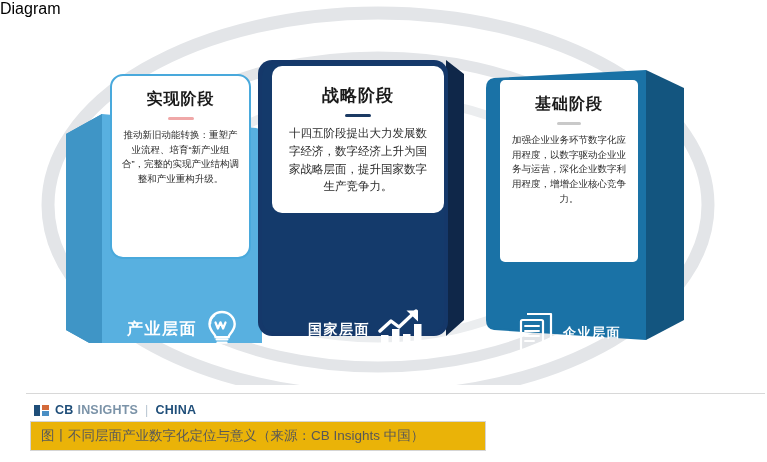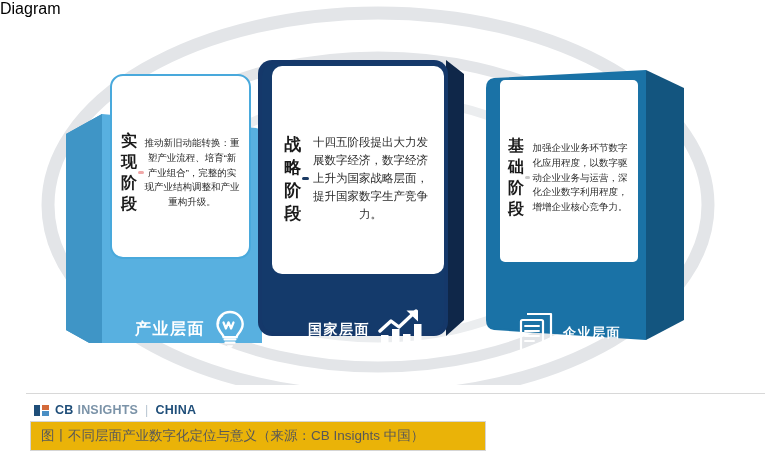--- a/index.html
+++ b/index.html
@@ -15,21 +15,21 @@
     overflow:hidden;
   }
   .bg-arcs{position:absolute;left:0;top:0;width:767px;height:385px;}
 
   
   .card{position:absolute;}
   .card-shape{position:absolute;left:0;top:0;}
   .card-inner{
     position:absolute;
     box-sizing:border-box;
-    display:flex;flex-direction:row;
+    display:flex;flex-direction:column;
     align-items:center;
   }
   .card-title{
     font-weight:bold;
     color:#1a1a1a;
     text-align:center;
     letter-spacing:1px;
   }
   .card-divider{
     height:3px;border-radius:2px;margin:7px 0 8px 0;
@@ -55,30 +55,29 @@
   #card-left .card-inner{
     left:68px;top:16px;width:141px;height:185px;
     background:#ffffff;
     border:2.5px solid #49a9dc;
     border-radius:13px;
     padding:13px 9px 0 9px;
   }
   #card-left .card-title{font-size:16px;}
   #card-left .card-divider{width:26px;background:#f0a8a8;}
   #card-left .card-body{font-size:9.5px;}
-  #card-left .card-footer{left:76px;top:245px;width:146px;height:52px;}
+  #card-left .card-footer{left:68px;top:245px;width:146px;height:52px;}
 
   
   #card-mid{left:250px;top:48px;width:220px;height:295px;}
   #card-mid .card-inner{
-    left:22px;top:18px;width:172px;height:208px;
+    left:22px;top:18px;width:172px;height:147px;
     background:#ffffff;
     border-radius:10px;
     padding:18px 12px 0 12px;
-    justify-content:center;
   }
   #card-mid .card-title{font-size:17px;}
   #card-mid .card-divider{width:26px;background:#1b3a63;}
   #card-mid .card-body{font-size:11.5px;}
   #card-mid .card-footer{left:26px;top:255px;width:180px;height:54px;}
 
   
   #card-right{left:478px;top:62px;width:220px;height:280px;}
   #card-right .card-inner{
     left:22px;top:18px;width:138px;height:182px;

